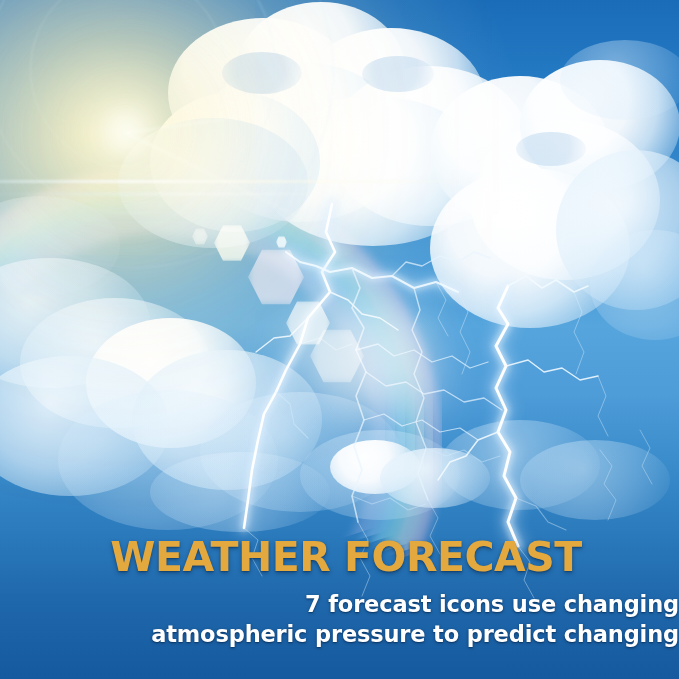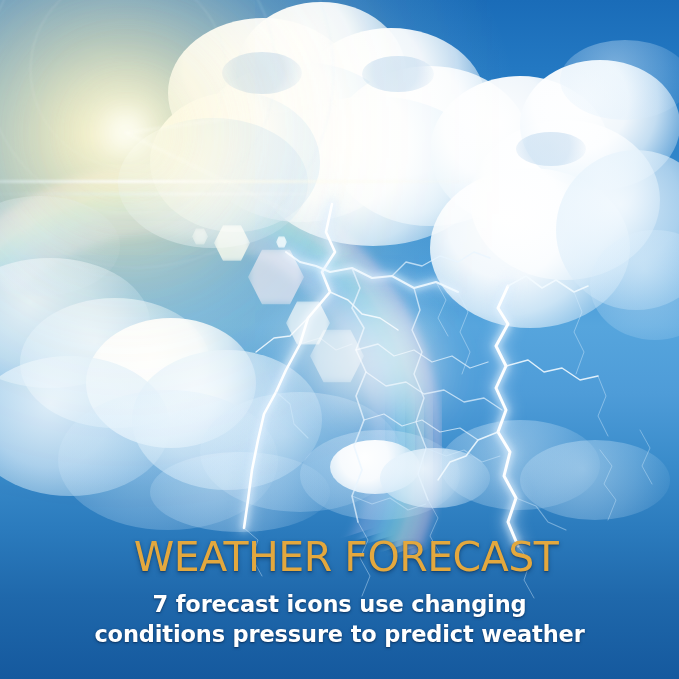--- a/index.html
+++ b/index.html
@@ -232,41 +232,42 @@
   .text-block {
     position: absolute;
     left: 0; right: 0;
     bottom: 30px;
     text-align: center;
     z-index: 40;
   }
   .headline {
     margin: 0 0 12px 13px;
     font-size: 41px;
-    font-weight: 400;
+    font-weight: 700;
     letter-spacing: -0.5px;
     color: #e3a83e;
     font-family: "DejaVu Sans", "Liberation Sans", sans-serif;
     text-shadow:
       0 2px 4px rgba(10,45,85,0.55),
       0 1px 1px rgba(10,45,85,0.40);
     line-height: 1;
     transform: scaleX(1.0);
   }
   .subline {
     margin: 0;
     font-size: 22.5px;
     font-weight: 700;
     color: #ffffff;
     line-height: 1.31;
     font-family: "DejaVu Sans", "Liberation Sans", sans-serif;
     text-shadow:
       0 1px 3px rgba(8,42,82,0.62),
       0 1px 1px rgba(8,42,82,0.45);
     letter-spacing: -0.15px;
+    text-align: right;
   }
   .subline span { display: block; }
 </style>
 </head>
 <body>
 
 <div id="stage">
 
   <div class="sky"></div>
   <div class="sky-warm-left"></div>
@@ -393,17 +394,17 @@
     <div class="hexflare hex-small"></div>
     <div class="hexflare hex-pink"></div>
     <div class="hexflare hex-white1"></div>
     <div class="hexflare hex-white2"></div>
   </div>
 
   <div class="text-block">
     <div class="headline">WEATHER FORECAST</div>
     <div class="subline">
       <span>7 forecast icons use changing</span>
-      <span>conditions pressure to predict weather</span>
+      <span>atmospheric pressure to predict changing</span>
     </div>
   </div>
 
 </div>
 
 </body></html>

